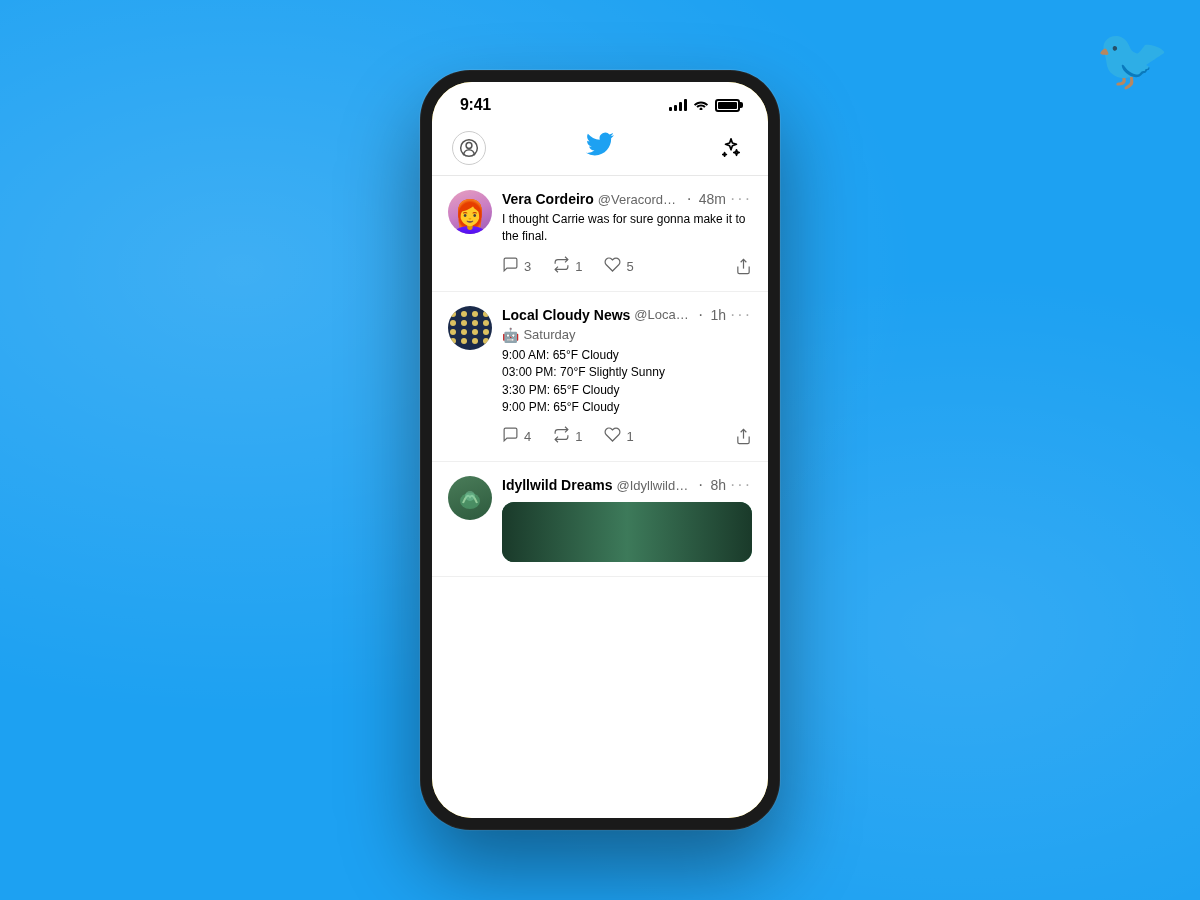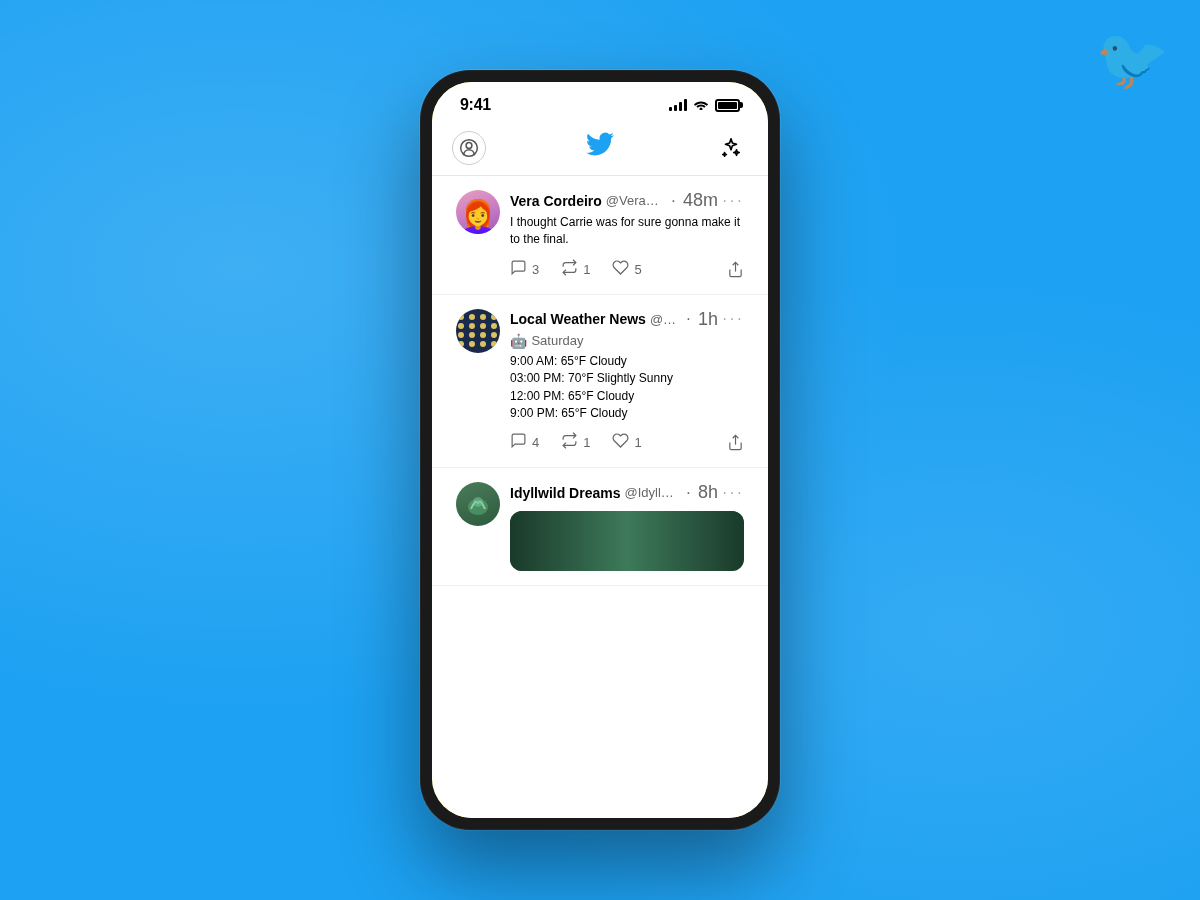--- a/index.html
+++ b/index.html
@@ -172,21 +172,21 @@
 
     
     .feed {
       flex: 1;
       overflow: hidden;
       background: #fff;
     }
 
     
     .tweet {
-      padding: 14px 24px;
+      padding: 14px 16px;
       border-bottom: 1px solid #efefef;
       display: flex;
       gap: 10px;
     }
 
     .tweet-avatar {
       width: 44px;
       height: 44px;
       border-radius: 50%;
       flex-shrink: 0;
@@ -219,21 +219,21 @@
 
     .tweet-handle {
       font-size: 13px;
       color: #666;
       white-space: nowrap;
       overflow: hidden;
       text-overflow: ellipsis;
     }
 
     .tweet-time {
-      font-size: 18px;
+      font-size: 14px;
       color: #666;
       white-space: nowrap;
     }
 
     .tweet-more {
       margin-left: auto;
       color: #aaa;
       font-size: 16px;
       letter-spacing: 2px;
     }
@@ -486,34 +486,34 @@
               <div class="weather-dot"></div>
               <div class="weather-dot"></div>
             <div class="weather-dot"></div>
               <div class="weather-dot"></div>
               <div class="weather-dot"></div>
               <div class="weather-dot"></div>
           </div>
         </div>
         <div class="tweet-body">
           <div class="tweet-header">
-            <span class="tweet-name">Local Weather News</span>
+            <span class="tweet-name">Local Cloudy News</span>
             <span class="tweet-handle">@LocalWe</span>
             <span class="separator">·</span>
             <span class="tweet-time">1h</span>
             <span class="tweet-more">···</span>
           </div>
           <div class="automated-label">
             <span class="robot-icon">🤖</span>
             <span>Saturday</span>
           </div>
           <div class="tweet-text">
             <span>9:00 AM: 65°F Cloudy</span><br>
             <span>03:00 PM: 70°F Slightly Sunny</span><br>
-            <span>12:00 PM: 65°F Cloudy</span><br>
+            <span>3:30 PM: 65°F Cloudy</span><br>
             <span>9:00 PM: 65°F Cloudy</span>
           </div>
           <div class="tweet-actions">
             <div class="tweet-action">
               <span class="tweet-action-icon">
                 <svg width="17" height="17" viewBox="0 0 24 24" fill="none" stroke="#666" stroke-width="1.7">
                   <path d="M21 15a2 2 0 01-2 2H7l-4 4V5a2 2 0 012-2h14a2 2 0 012 2z"></path>
                 </svg>
               </span>
               <span>4</span>

